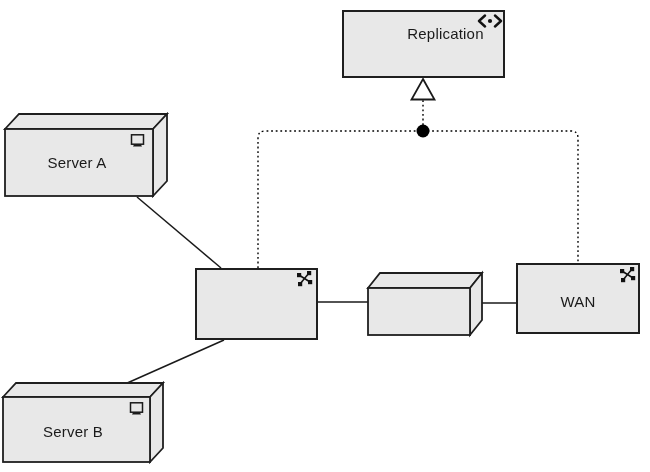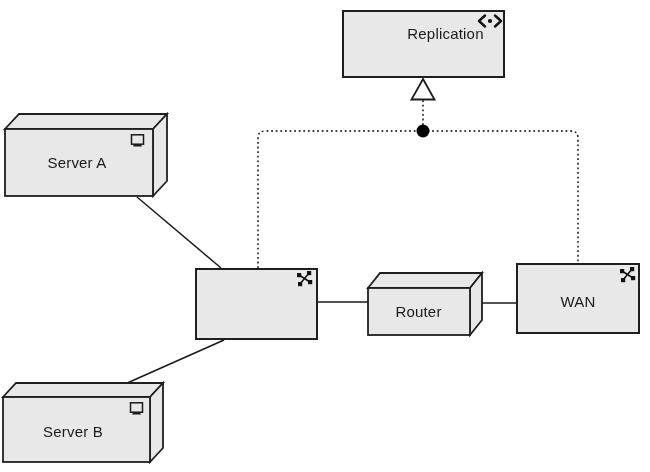--- a/index.html
+++ b/index.html
@@ -87,21 +87,20 @@
     </g>
   </svg>
 
   <div class="flat-box box-replication"></div>
   <div class="flat-box box-lan"></div>
   <div class="flat-box box-wan"></div>
 
   <div class="node-label lbl-replication">Replication</div>
   <div class="node-label lbl-server-a">Server A</div>
   <div class="node-label lbl-server-b">Server B</div>
-  <div class="node-label lbl-router">Router</div>
   <div class="node-label lbl-wan">WAN</div>
 
   <span class="icon-wrap ic-replication">
     <svg width="26" height="14" viewBox="0 0 26 14">
       <path d="M8,1.5 L2,7 L8,12.5" fill="none" stroke="#111111" stroke-width="2.4" stroke-linecap="round" stroke-linejoin="round"></path>
       <path d="M18,1.5 L24,7 L18,12.5" fill="none" stroke="#111111" stroke-width="2.4" stroke-linecap="round" stroke-linejoin="round"></path>
       <circle cx="13" cy="7" r="2.1" fill="#111111"></circle>
     </svg>
   </span>
 

